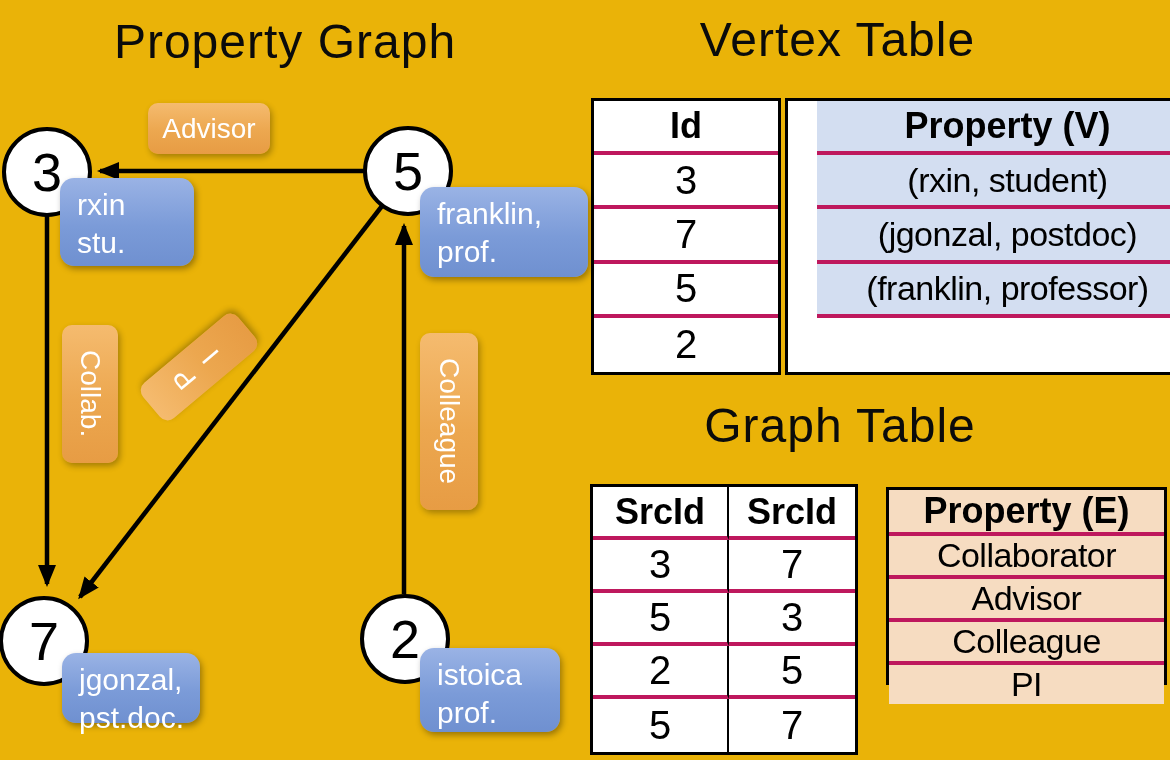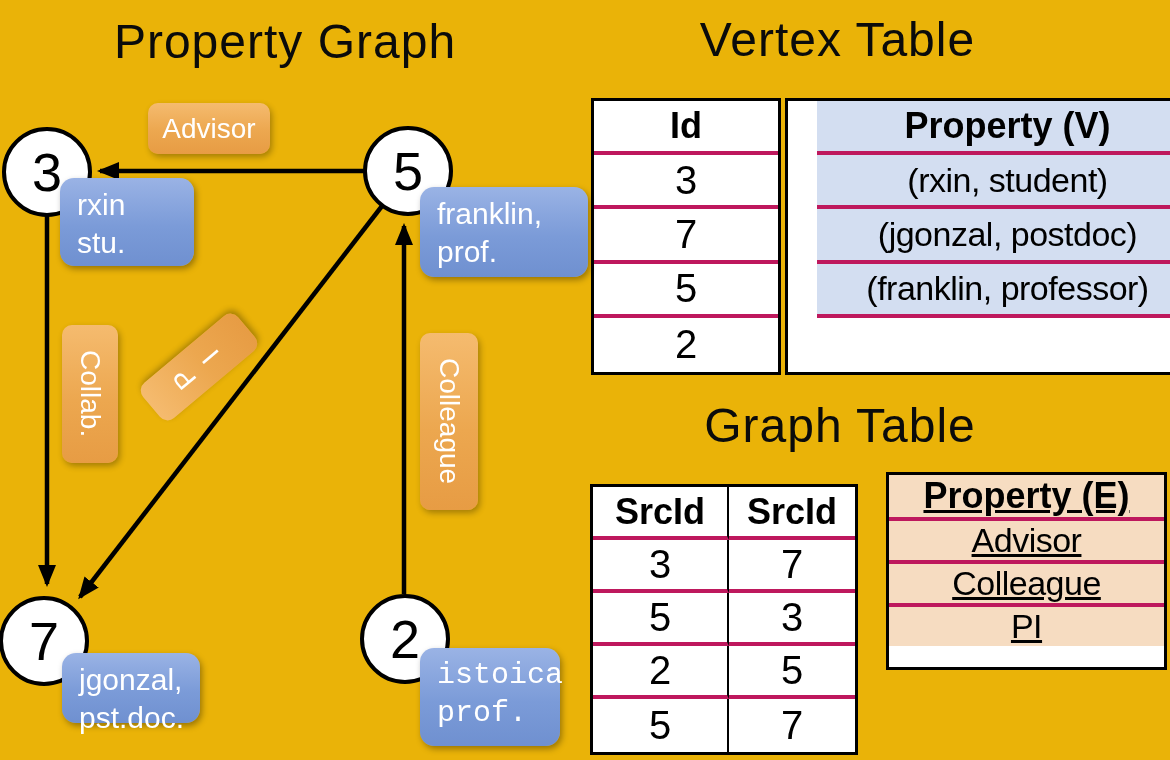--- a/index.html
+++ b/index.html
@@ -85,21 +85,21 @@
     <span>stu.</span>
   </div>
   <div class="bbox" style="left:420px; top:187px; width:168px; height:90px;">
     <span>franklin,</span><br>
     <span>prof.</span>
   </div>
   <div class="bbox" style="left:62px; top:653px; width:138px; height:70px;">
     <span>jgonzal,</span><br>
     <span>pst.doc.</span>
   </div>
-  <div class="bbox" style="left:420px; top:648px; width:140px; height:98px;font-family:Liberation Mono, monospace;">
+  <div class="bbox" style="left:420px; top:648px; width:140px; height:84px;">
     <span>istoica</span><br>
     <span>prof.</span>
   </div>
 
   <div class="title" style="left:585px; top:12px; width:505px;">Vertex Table</div>
 
   <div class="tbl" style="left:591px; top:98px; width:190px; height:277px; grid-template-rows:repeat(5,1fr);">
     <div class="c hd">Id</div>
     <div class="c">3</div>
     <div class="c">7</div>
@@ -122,20 +122,21 @@
     <div class="c br">3</div>
     <div class="c">7</div>
     <div class="c br">5</div>
     <div class="c">3</div>
     <div class="c br">2</div>
     <div class="c">5</div>
     <div class="c br lastrow">5</div>
     <div class="c lastrow">7</div>
   </div>
 
-  <div class="tbl" style="left:886px; top:472px; width:281px; height:198px; grid-template-rows:repeat(5,1fr);text-decoration:underline;">
+  <div class="tbl" style="left:886px; top:487px; width:281px; height:198px; grid-template-rows:repeat(5,1fr);">
     <div class="c hd peachfill">Property (E)</div>
+    <div class="c small peachfill">Collaborator</div>
     <div class="c small peachfill">Advisor</div>
     <div class="c small peachfill">Colleague</div>
     <div class="c small peachfill lastrow">PI</div>
   </div>
 
 </div>
 
 </body></html>

